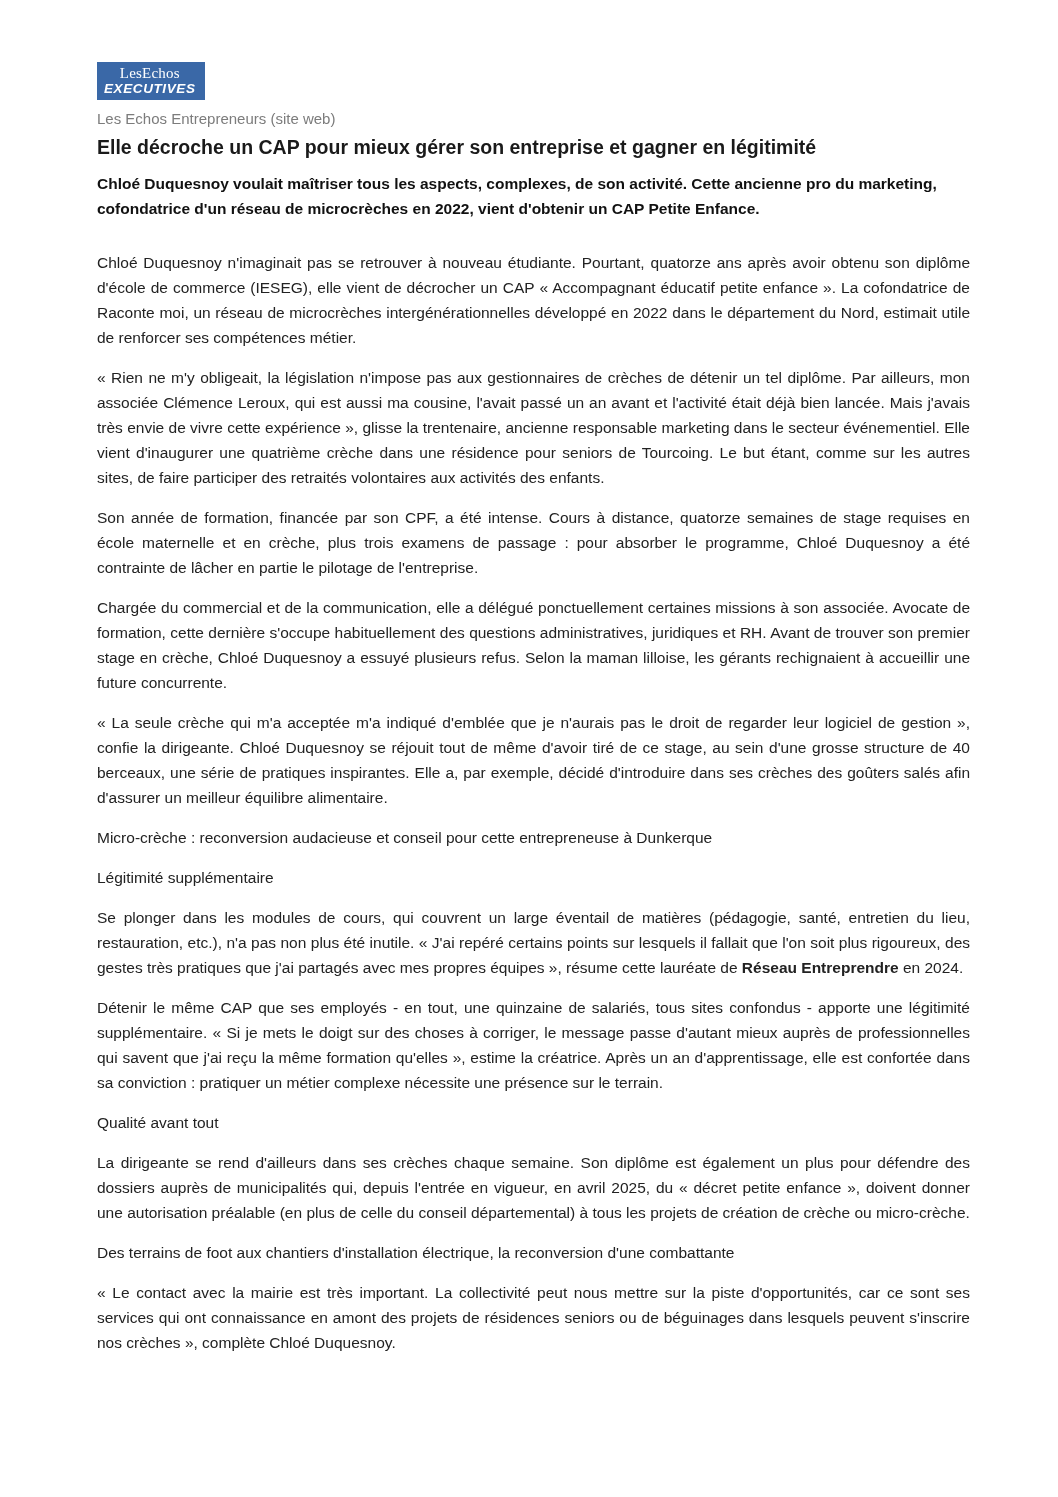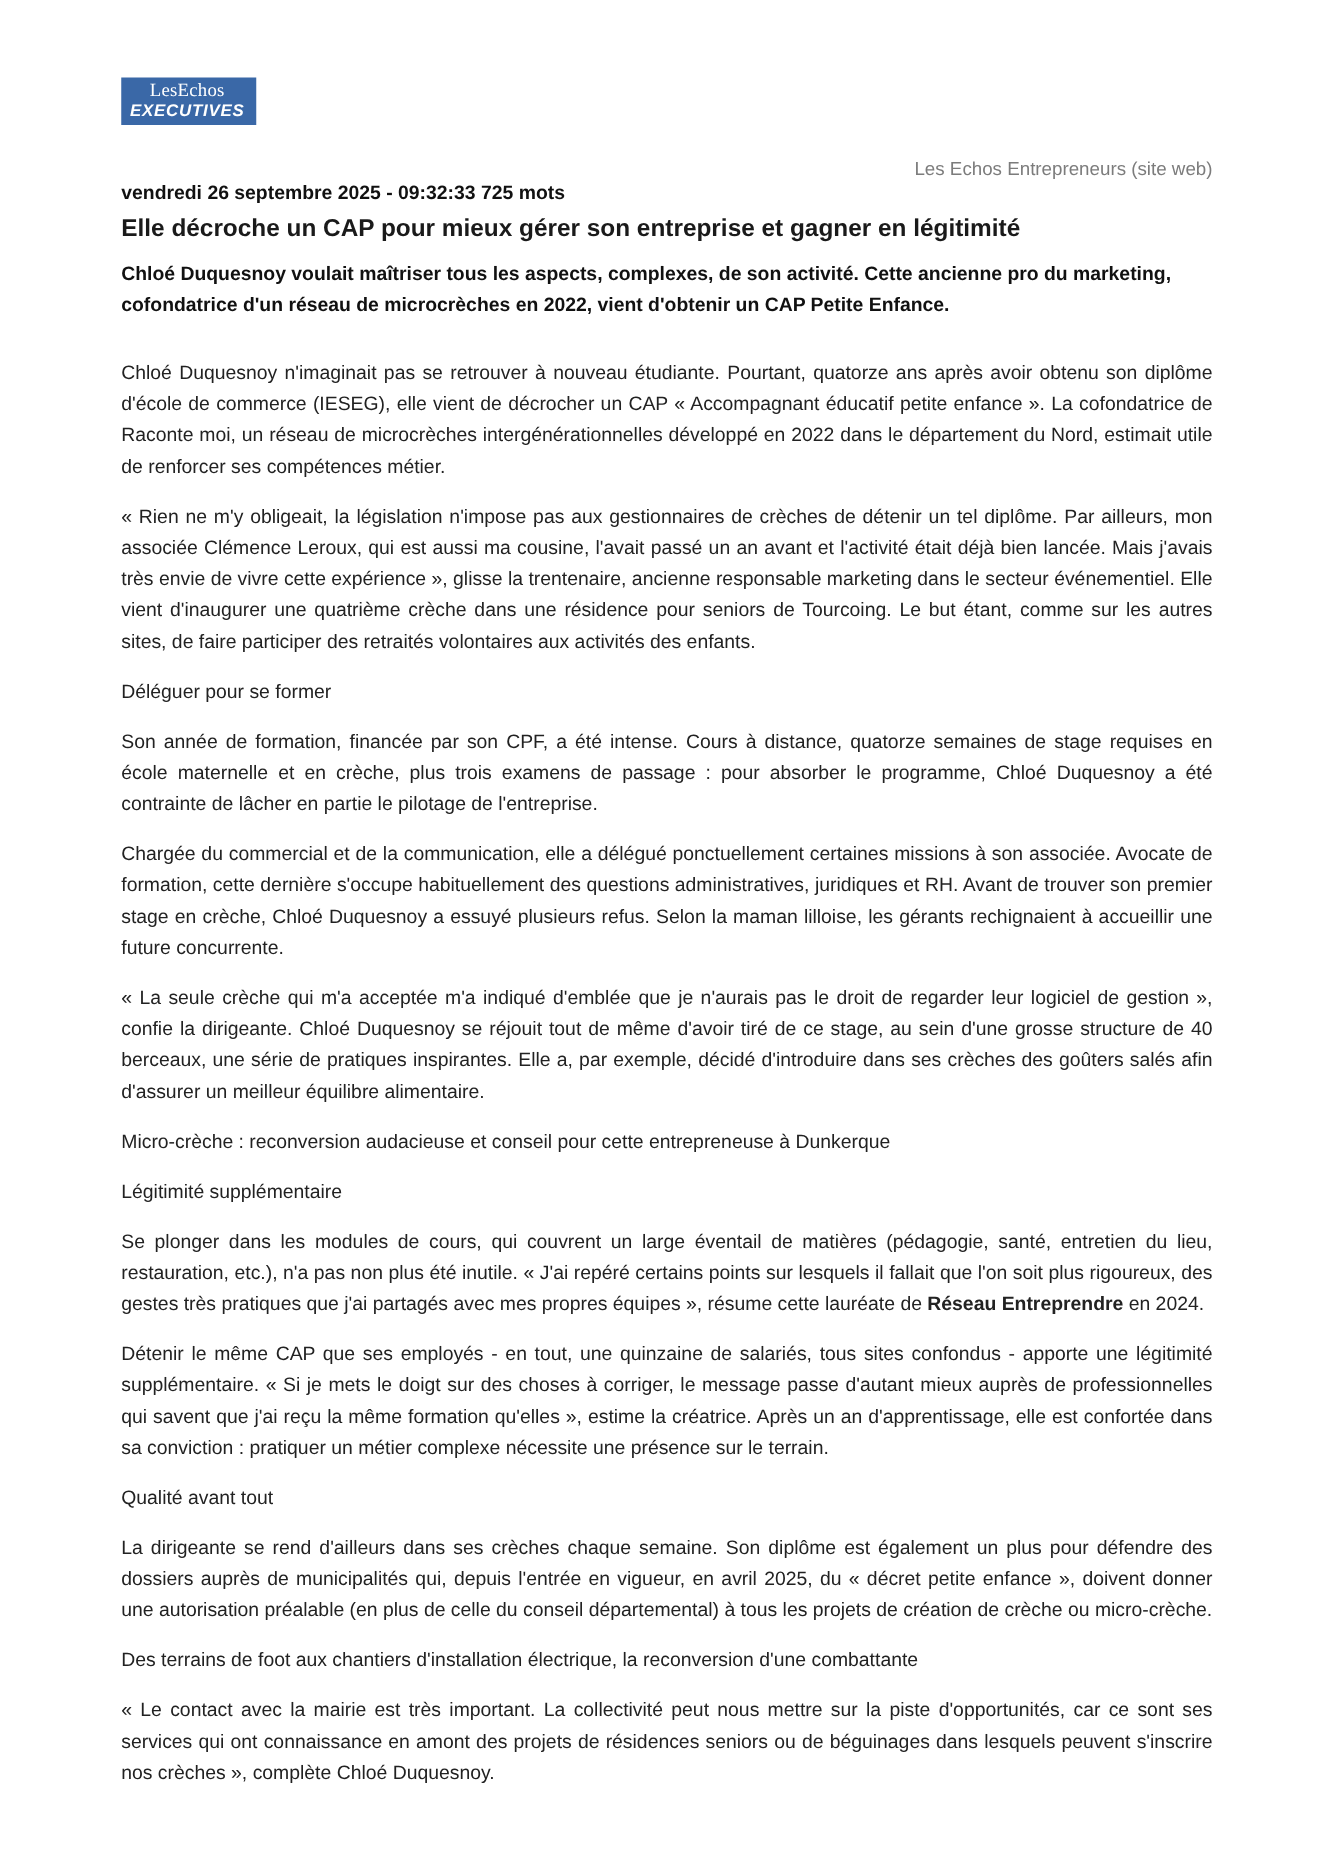--- a/index.html
+++ b/index.html
@@ -34,25 +34,24 @@
   }
   .logo-bold {
     font-family: "Liberation Sans", sans-serif;
     font-weight: bold;
     font-size: 13.5px;
     letter-spacing: 0.6px;
     margin-top: 1px;
     font-style: italic;
   }
   .source {
-    margin-top: 28px;
+    margin-top: 11px;
     font-size: 15px;
     line-height: 16px;
     color: #7c7c7c;
-    text-align: right;
   }
   .dateline {
     margin-top: 2px;
     font-size: 15.5px;
     line-height: 17px;
     font-weight: bold;
     color: #111111;
   }
   .headline {
     margin: 7px 0 0 0;
@@ -86,30 +85,28 @@
 <body>
 
 <div class="page">
 
   <div class="logo" style="background: rgb(58, 104, 167); color: rgb(255, 255, 255); text-align: center;">
     <div class="logo-serif">LesEchos</div>
     <div class="logo-bold">EXECUTIVES</div>
   </div>
 
   <div class="source">Les Echos Entrepreneurs (site web)</div>
-  <div class="dateline">vendredi 26 septembre 2025 - 09:32:33 725 mots</div>
 
   <h1 class="headline">Elle décroche un CAP pour mieux gérer son entreprise et gagner en légitimité</h1>
 
   <p class="lede">Chloé Duquesnoy voulait maîtriser tous les aspects, complexes, de son activité. Cette ancienne pro du marketing, cofondatrice d'un réseau de microcrèches en 2022, vient d'obtenir un CAP Petite Enfance.</p>
 
   <div class="body">
     <p class="block">Chloé Duquesnoy n'imaginait pas se retrouver à nouveau étudiante. Pourtant, quatorze ans après avoir obtenu son diplôme d'école de commerce (IESEG), elle vient de décrocher un CAP « Accompagnant éducatif petite enfance ». La cofondatrice de Raconte moi, un réseau de microcrèches intergénérationnelles développé en 2022 dans le département du Nord, estimait utile de renforcer ses compétences métier.</p>
     <p class="block">« Rien ne m'y obligeait, la législation n'impose pas aux gestionnaires de crèches de détenir un tel diplôme. Par ailleurs, mon associée Clémence Leroux, qui est aussi ma cousine, l'avait passé un an avant et l'activité était déjà bien lancée. Mais j'avais très envie de vivre cette expérience », glisse la trentenaire, ancienne responsable marketing dans le secteur événementiel. Elle vient d'inaugurer une quatrième crèche dans une résidence pour seniors de Tourcoing. Le but étant, comme sur les autres sites, de faire participer des retraités volontaires aux activités des enfants.</p>
-    <p class="block">Déléguer pour se former</p>
     <p class="block">Son année de formation, financée par son CPF, a été intense. Cours à distance, quatorze semaines de stage requises en école maternelle et en crèche, plus trois examens de passage : pour absorber le programme, Chloé Duquesnoy a été contrainte de lâcher en partie le pilotage de l'entreprise.</p>
     <p class="block">Chargée du commercial et de la communication, elle a délégué ponctuellement certaines missions à son associée. Avocate de formation, cette dernière s'occupe habituellement des questions administratives, juridiques et RH. Avant de trouver son premier stage en crèche, Chloé Duquesnoy a essuyé plusieurs refus. Selon la maman lilloise, les gérants rechignaient à accueillir une future concurrente.</p>
     <p class="block">« La seule crèche qui m'a acceptée m'a indiqué d'emblée que je n'aurais pas le droit de regarder leur logiciel de gestion », confie la dirigeante. Chloé Duquesnoy se réjouit tout de même d'avoir tiré de ce stage, au sein d'une grosse structure de 40 berceaux, une série de pratiques inspirantes. Elle a, par exemple, décidé d'introduire dans ses crèches des goûters salés afin d'assurer un meilleur équilibre alimentaire.</p>
     <p class="block">Micro-crèche : reconversion audacieuse et conseil pour cette entrepreneuse à Dunkerque</p>
     <p class="block">Légitimité supplémentaire</p>
     <p class="block"><span>Se plonger dans les modules de cours, qui couvrent un large éventail de matières (pédagogie, santé, entretien du lieu, restauration, etc.), n'a pas non plus été inutile. « J'ai repéré certains points sur lesquels il fallait que l'on soit plus rigoureux, des gestes très pratiques que j'ai partagés avec mes propres équipes », résume cette lauréate de </span><span class="bold">Réseau Entreprendre</span><span> en 2024.</span></p>
     <p class="block">Détenir le même CAP que ses employés - en tout, une quinzaine de salariés, tous sites confondus - apporte une légitimité supplémentaire. « Si je mets le doigt sur des choses à corriger, le message passe d'autant mieux auprès de professionnelles qui savent que j'ai reçu la même formation qu'elles », estime la créatrice. Après un an d'apprentissage, elle est confortée dans sa conviction : pratiquer un métier complexe nécessite une présence sur le terrain.</p>
     <p class="block">Qualité avant tout</p>
     <p class="block">La dirigeante se rend d'ailleurs dans ses crèches chaque semaine. Son diplôme est également un plus pour défendre des dossiers auprès de municipalités qui, depuis l'entrée en vigueur, en avril 2025, du « décret petite enfance », doivent donner une autorisation préalable (en plus de celle du conseil départemental) à tous les projets de création de crèche ou micro-crèche.</p>
     <p class="block">Des terrains de foot aux chantiers d'installation électrique, la reconversion d'une combattante</p>

